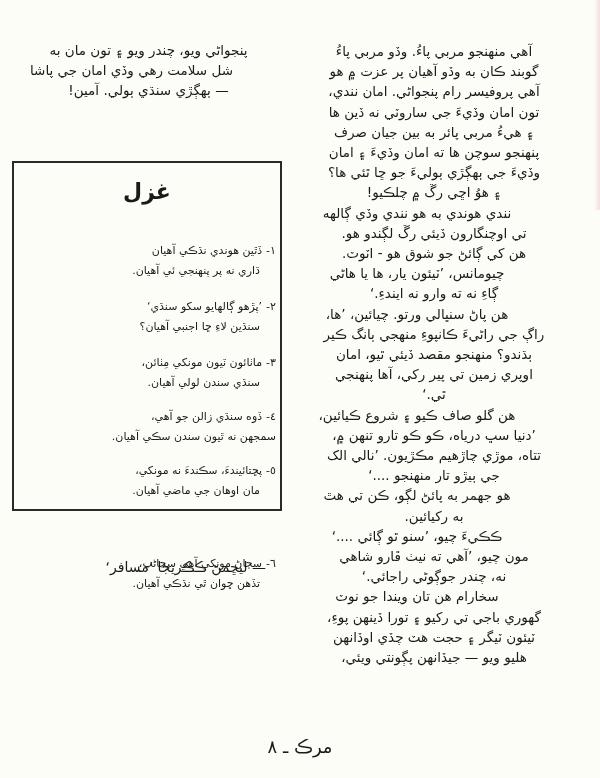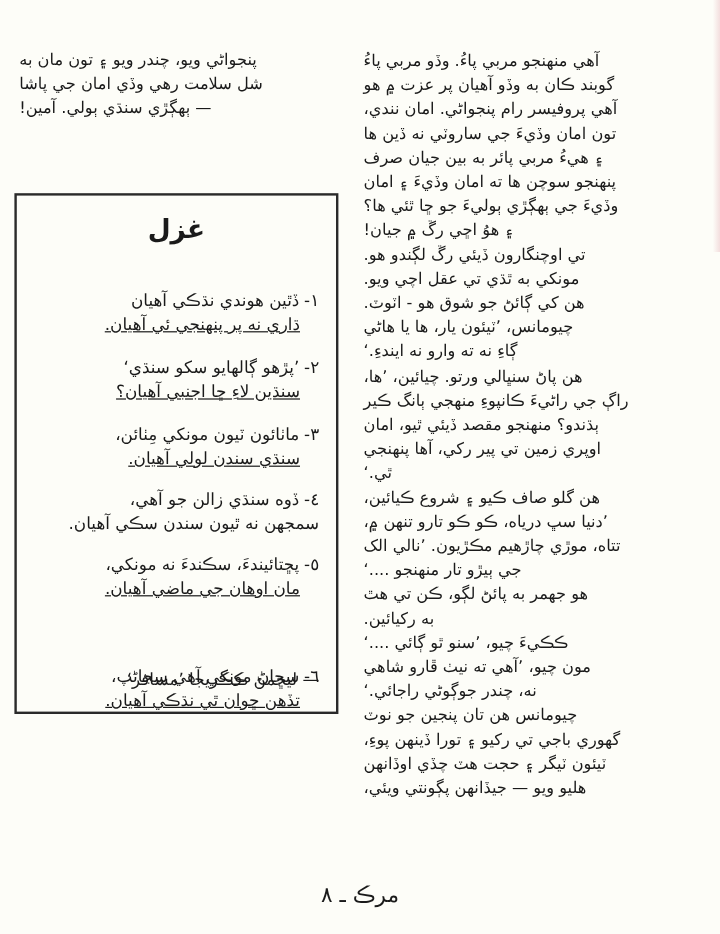--- a/index.html
+++ b/index.html
@@ -19,21 +19,21 @@
       position: absolute;
       right: 0;
       top: 0;
       width: 6px;
       height: 210px;
       background: linear-gradient(to right, #fdfdf8, #f3dede);
     }
     .col {
       position: absolute;
       direction: rtl;
-      text-align: left;
+      text-align: center;
       font-size: 13.5px;
       line-height: 20.2px;
     }
     .col p {
       margin: 0;
     }
     .indent {
       text-indent: 34px;
     }
     
@@ -47,45 +47,44 @@
       left: 16px;
       top: 40px;
       width: 265px;
     }
     
     #ghazal-box {
       position: absolute;
       left: 12px;
       top: 161px;
       width: 270px;
-      height: 434px;
+      height: 350px;
       border: 2.5px solid #2a2a2a;
       box-sizing: border-box;
       direction: rtl;
     }
     #ghazal-title {
       position: absolute;
       top: 16px;
       left: 0;
       right: 0;
       text-align: center;
       font-size: 22px;
       font-weight: bold;
     }
     .verse {
       position: absolute;
-      right: 14px;
+      right: 4px;
       width: 240px;
-      font-size: 14px;
+      font-size: 11px;
       line-height: 20px;
       text-align: right;
     }
     .verse .l2 {
       padding-right: 16px;
-      text-decoration: underline;
     }
     .verse .num {
       display: inline-block;
       margin-left: 4px;
     }
     #signature {
       position: absolute;
       right: 14px;
       top: 368px;
       font-size: 14px;
@@ -149,25 +148,25 @@
 </div>
 
 <div class="col" id="right-col">
   <p>آهي منهنجو مربي پاءُ. وڏو مربي پاءُ</p>
   <p>گوبند ڪان به وڏو آهيان پر عزت ۾ هو</p>
   <p>آهي پروفيسر رام پنجواڻي. امان نندي،</p>
   <p>تون امان وڏيءَ جي ساروٽي نه ڏين ها</p>
   <p>۽ هيءُ مربي پائر به بين جيان صرف</p>
   <p>پنهنجو سوچن ها ته امان وڏيءَ ۽ امان</p>
   <p>وڏيءَ جي ٻهڳڙي ٻوليءَ جو ڇا ٿئي ها؟</p>
-  <p>۽ هوُ اڇي رڱ ۾ جيان!</p>
+  <p>۽ هوُ اڇي رڱ ۾ چلڪيو!</p>
 
+  <p class="indent">نندي هوندي به هو نندي وڏي ڳالهه</p>
   <p>تي اوچنگارون ڏيئي رڱ لڳندو هو.</p>
 
-  <p class="indent">مونکي به ٿڌي تي عقل اچي ويو.</p>
   <p>هن کي ڳائڻ جو شوق هو - اٽوٽ.</p>
 
   <p class="indent">چيومانس، ’ٽيئون يار، ها يا هاڻي</p>
   <p>ڳاءِ نه ته وارو نه ايندءِ.‘</p>
 
   <p class="indent">هن پاڻ سنڀالي ورتو. چيائين، ’ها،</p>
   <p>راڳ جي راڻيءَ ڪانپوءِ منهجي ٻانگ ڪير</p>
   <p>ٻڌندو؟ منهنجو مقصد ڏيئي ٿيو، امان</p>
   <p>اوپري زمين تي پير رکي، آها پنهنجي</p>
   <p>ٿي.‘</p>
@@ -177,19 +176,19 @@
   <p>تتاه، موڙي چاڙهيم مڪڙيون. ’نالي الک</p>
   <p>جي ٻيڙو تار منهنجو ....‘</p>
 
   <p class="indent">هو جهمر به پائڻ لڳو، ڪن تي هٿ</p>
   <p>به رکيائين.</p>
 
   <p class="indent">ڪڪيءَ چيو، ’سنو ٿو ڳائي ....‘</p>
   <p>مون چيو، ’آهي ته نيٺ ڦارو شاهي</p>
   <p>نه، چندر جوڳوڻي راجائي.‘</p>
 
-  <p class="indent">چيومانس هن تان پنجين جو نوٽ</p>
+  <p class="indent">سخارام هن تان ويندا جو نوٽ</p>
   <p>گهوري باجي تي رکيو ۽ تورا ڏينهن پوءِ،</p>
   <p>ٽيئون ٽيگر ۽ حجت هٽ چڏي اوڏانهن</p>
   <p>هليو ويو — جيڏانهن پڳونتي ويئي،</p>
 </div>
 
 <div id="footer">مرڪ ـ ٨</div>
 
 </body></html>

